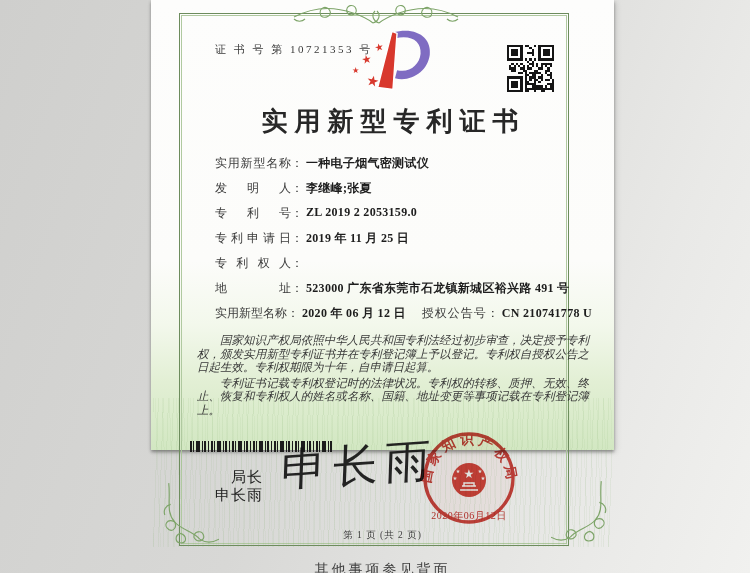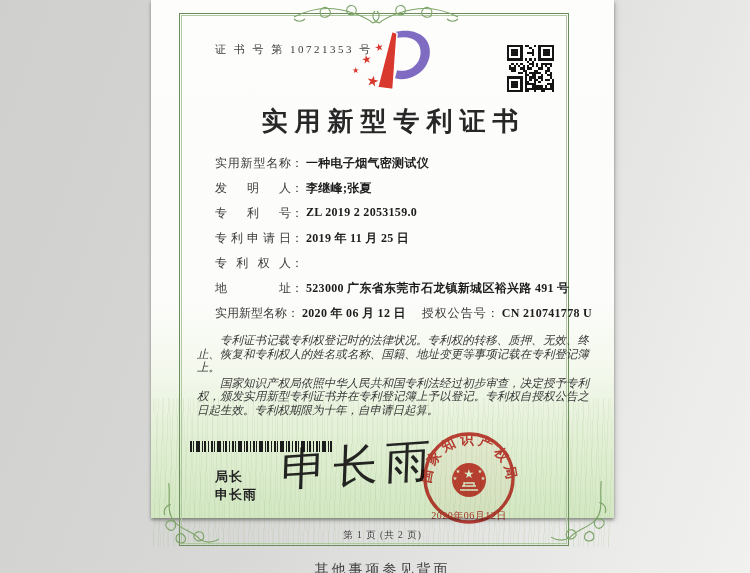--- a/index.html
+++ b/index.html
@@ -3,21 +3,21 @@
 <meta charset="utf-8">
 <style>
   html,body{margin:0;padding:0;}
   body{
     width:750px;height:573px;position:relative;overflow:hidden;
     background:linear-gradient(110deg,#cfcfcd 0%,#d8d8d6 45%,#e9e9e7 80%,#f1f1ef 100%);
     font-family:"Liberation Serif","DejaVu Serif",serif;
     -webkit-font-smoothing:antialiased;
   }
   .paper{
-    position:absolute;left:151px;top:0;width:463px;height:518px;
+    position:absolute;left:151px;top:0;width:463px;height:450px;
     background:linear-gradient(180deg,#fdfdfc 0%,#fcfcfa 58%,#f3f8ec 72%,#e2efd4 85%,#d2e7c2 100%);
     box-shadow:0 2px 3px rgba(0,0,0,.35),2px 2px 6px rgba(0,0,0,.12);
   }
   .frame{
     position:absolute;left:28px;top:13px;width:388px;height:531px;
     border:1px solid #6d8c5d;
   }
   .frame::before{content:"";position:absolute;inset:1px;border:1px solid #b0c9a0;}
   .guilloche{
     position:absolute;left:2px;top:398px;width:459px;height:149px;pointer-events:none;
@@ -45,21 +45,21 @@
     font-size:11.5px;line-height:13.5px;color:#383838;font-style:italic;
     text-align:justify;
   }
   .body-text p{margin:0 0 2px 0;text-indent:2em;}
   .barcode{
     position:absolute;left:39px;top:441px;width:142px;height:11px;
     background:
       repeating-linear-gradient(90deg,#1c1c1c 0 1px,transparent 1px 3px),
       repeating-linear-gradient(90deg,#1c1c1c 0 2px,transparent 2px 7px);
   }
-  .director{position:absolute;left:64px;top:468px;font-size:13px;font-weight:700;color:#222;line-height:18px;letter-spacing:1px;}
+  .director{position:absolute;left:64px;top:468px;font-size:15px;font-weight:400;color:#222;line-height:18px;letter-spacing:1px;text-align:right;}
   .autograph{
     position:absolute;left:130px;top:434px;width:200px;
     font-size:45px;font-weight:300;color:#141414;letter-spacing:7px;
     transform:rotate(-4deg) skewX(-6deg);opacity:.92;
   }
   .seal{position:absolute;left:269px;top:430px;width:98px;height:100px;mix-blend-mode:multiply;}
   .page-no{position:absolute;left:0;top:529px;width:100%;text-align:center;font-size:9.5px;letter-spacing:1px;color:#3c3c3c;}
   .back-note{position:absolute;left:151px;top:561px;width:463px;text-align:center;font-size:14px;letter-spacing:3px;color:#3e3e3e;}
   .orn{position:absolute;pointer-events:none;}
   .orn-top{left:140px;top:3px;width:170px;height:24px;}
@@ -297,22 +297,22 @@
           <span class="val">2020 年 06 月 12 日</span>
         <span class="grp2">
           <span class="lbl2">授权公告号</span>
             <span class="colon">：</span>
             <span class="val">CN 210741778 U</span>
         </span>
       </div>
     </div>
 
     <div class="body-text">
+      <p>国家知识产权局依照中华人民共和国专利法经过初步审查，决定授予专利权，颁发实用新型专利证书并在专利登记簿上予以登记。专利权自授权公告之日起生效。专利权期限为十年，自申请日起算。</p>
       <p>专利证书记载专利权登记时的法律状况。专利权的转移、质押、无效、终止、恢复和专利权人的姓名或名称、国籍、地址变更等事项记载在专利登记簿上。</p>
-      <p>国家知识产权局依照中华人民共和国专利法经过初步审查，决定授予专利权，颁发实用新型专利证书并在专利登记簿上予以登记。专利权自授权公告之日起生效。专利权期限为十年，自申请日起算。</p>
     </div>
 
     <div class="barcode"></div>
 
     <div class="director">
       <div>局长</div>
       <div>申长雨</div>
     </div>
 
     <div class="autograph">申长雨</div>

